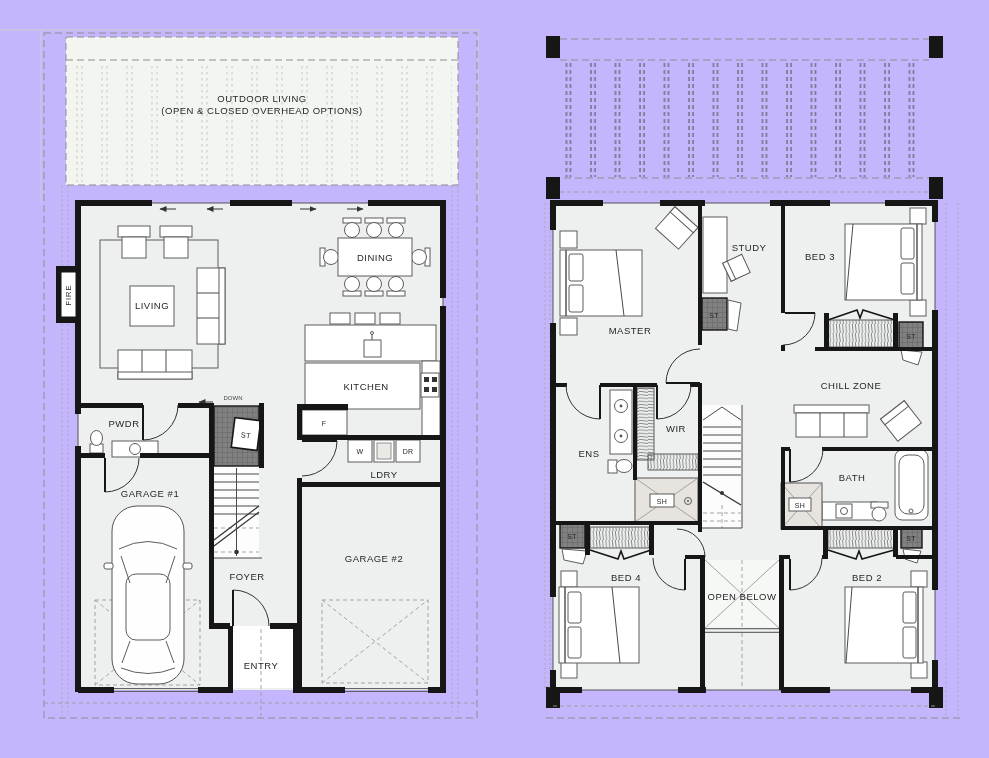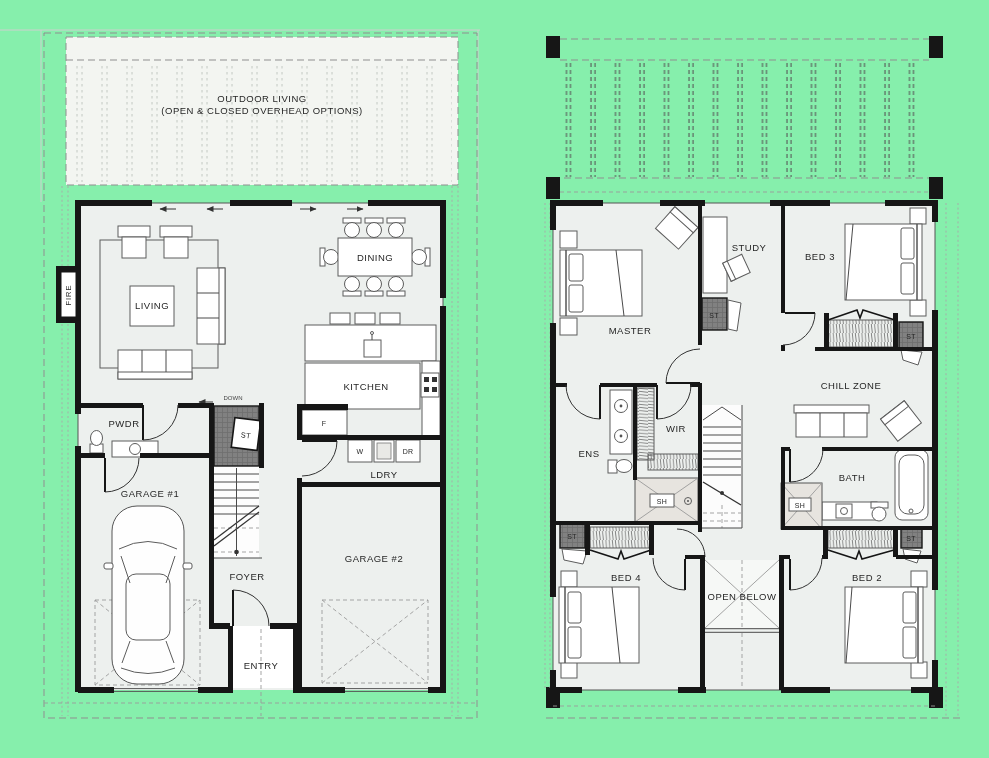--- a/index.html
+++ b/index.html
@@ -1,16 +1,16 @@
 <!DOCTYPE html>
 <html><head>
 <meta charset="utf-8">
 <style>
   html,body{margin:0;padding:0;background:#fff;}
-  #stage{position:relative;width:989px;height:758px;background:#86efac;overflow:hidden;}
+  #stage{position:relative;width:989px;height:758px;background:#c4b5fd;overflow:hidden;}
   svg{display:block;}
   text{font-family:"Liberation Sans",sans-serif;fill:#262626;}
   .room{font-size:9.5px;letter-spacing:.5px;text-anchor:middle;}
   .sm{font-size:7px;letter-spacing:.3px;text-anchor:middle;}
   .tiny{font-size:6px;text-anchor:middle;fill:#444;}
   .wl{fill:#161616;}
   .floor{fill:#edf0ee;}
   .ofloor{fill:#f3f5f1;}
   .void{fill:#f6f8f6;}
   .shw{fill:#e7e4df;stroke:#555;stroke-width:1;}

